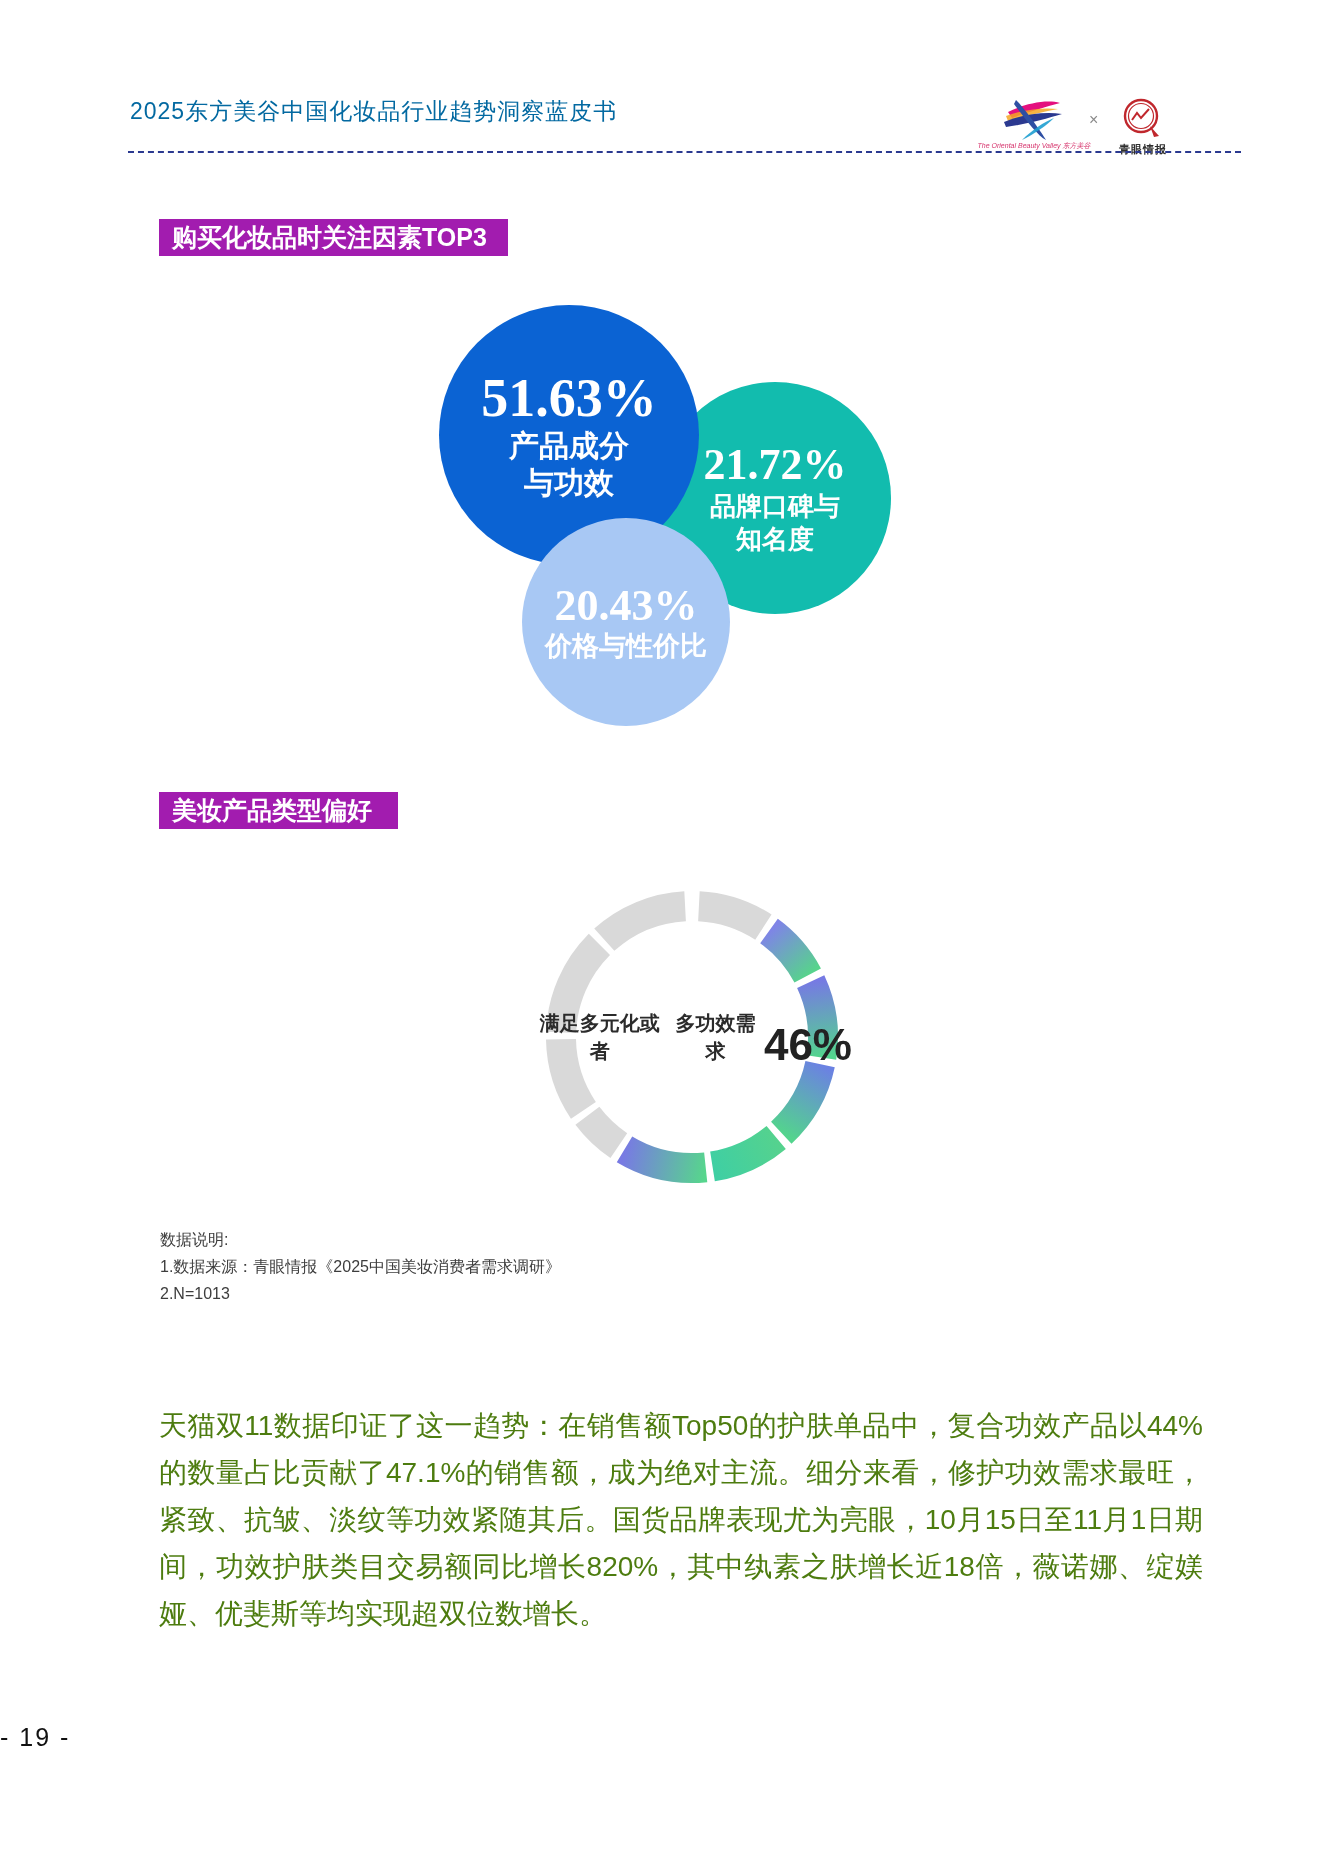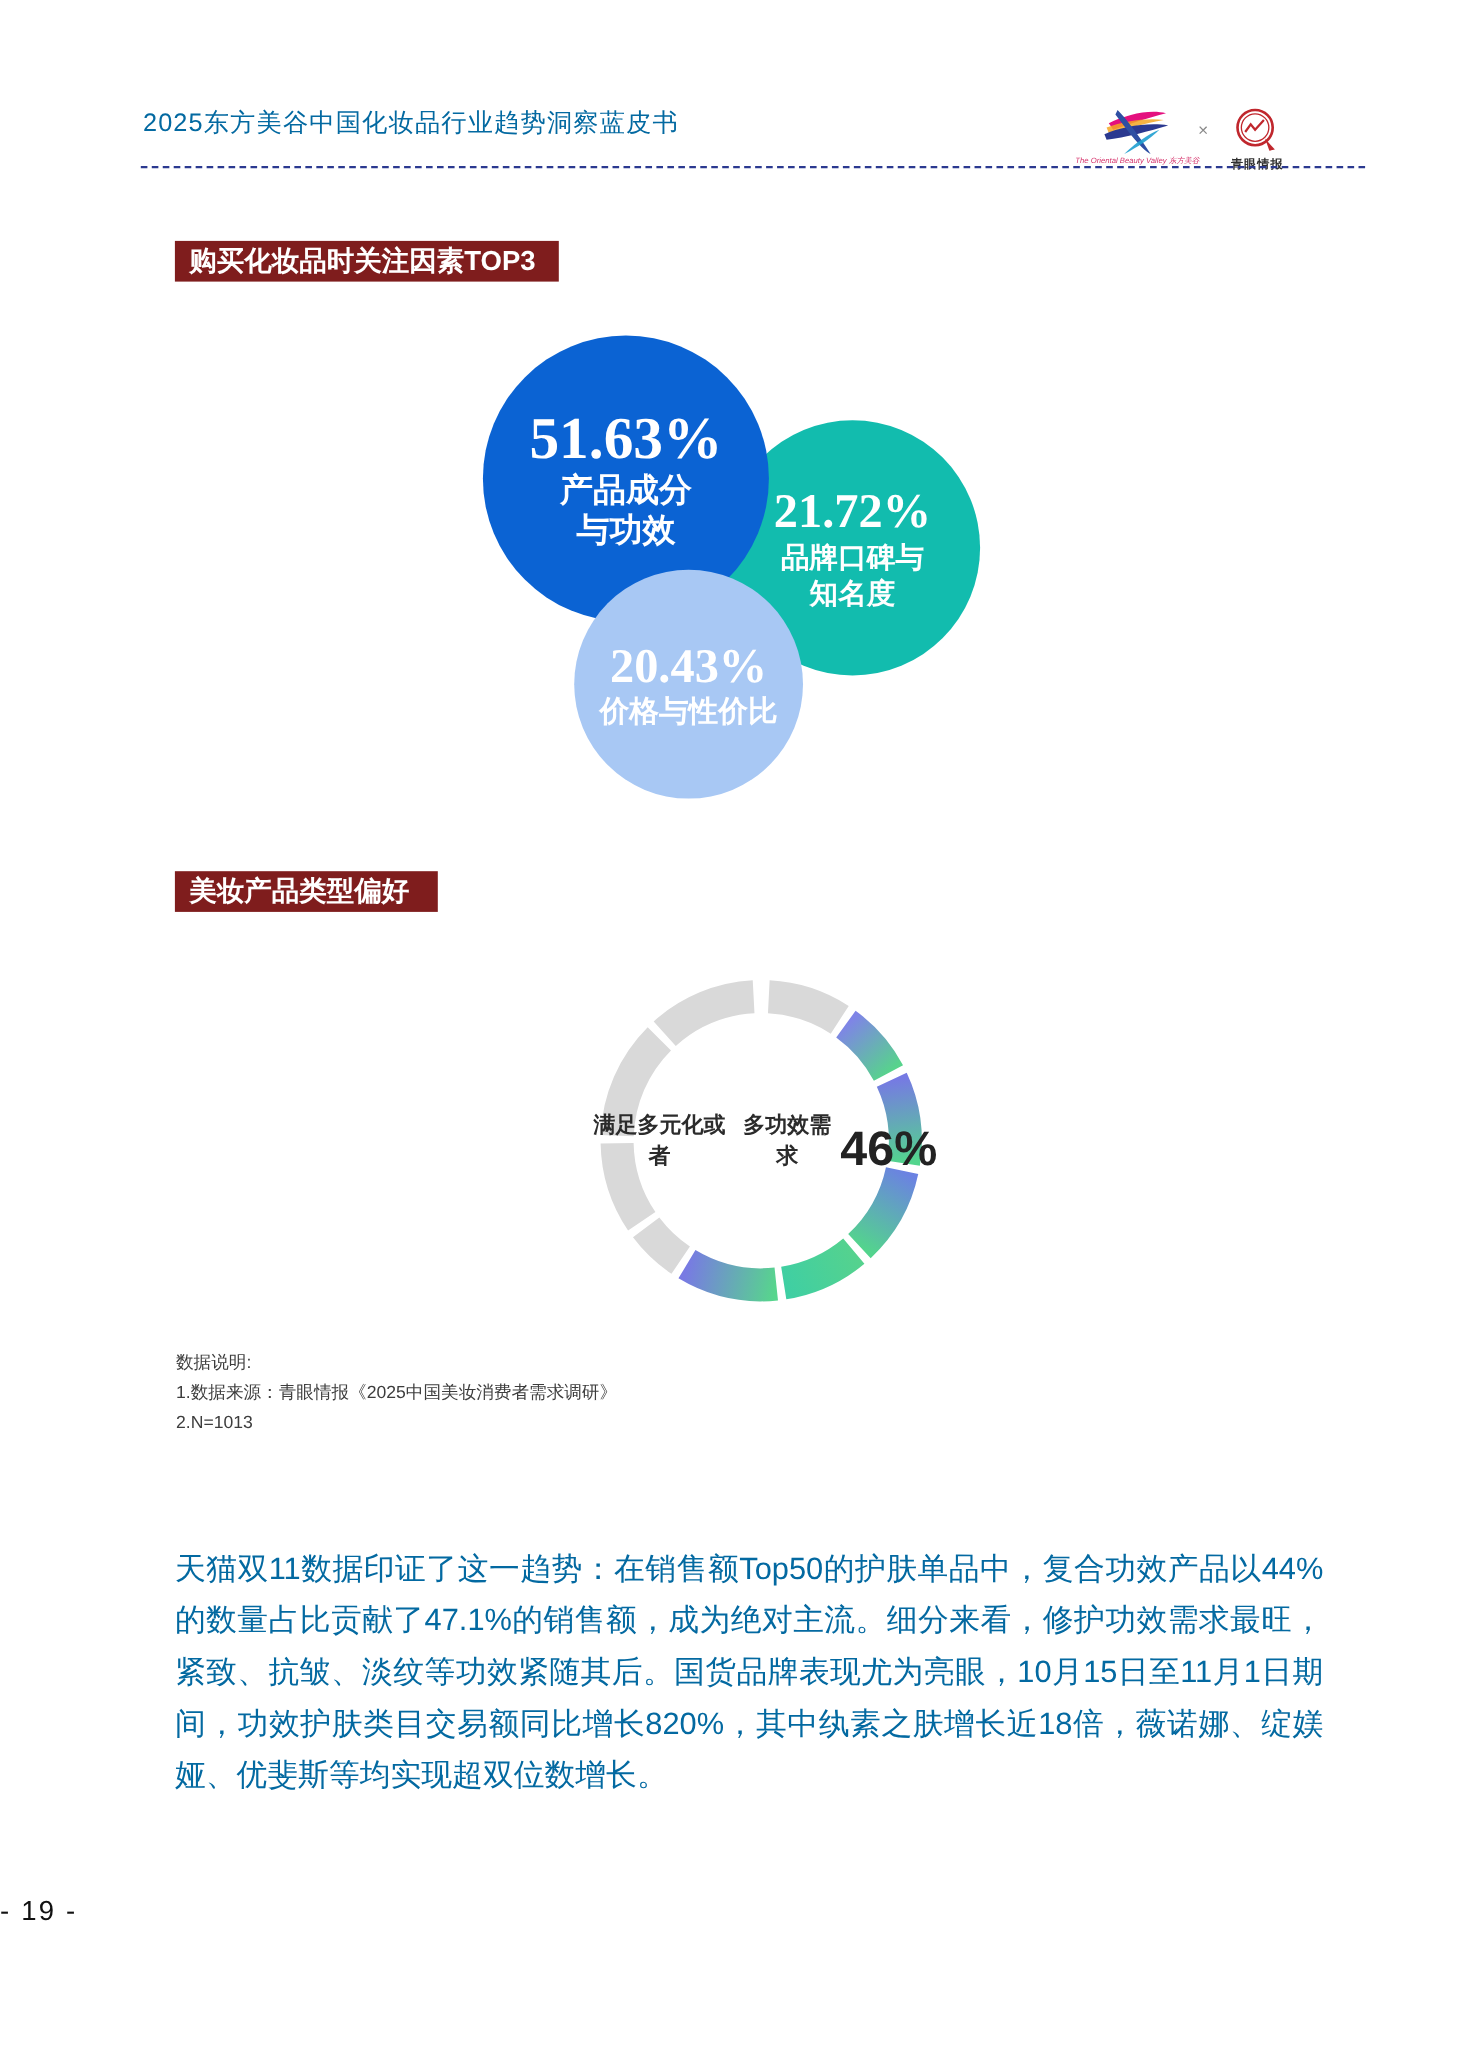--- a/index.html
+++ b/index.html
@@ -30,21 +30,21 @@
     font-size:11px;font-weight:bold;color:#2f2f2f;letter-spacing:1px;text-align:center;
     white-space:nowrap;
   }
   .dashed-line{
     left:128px;top:151px;width:1113px;height:0;
     border-top:2px dashed #2b3990;
   }
 
   
   .section-bar{
-    background:#7f1d1d;color:#ffffff;
+    background:#a21caf;color:#ffffff;
     font-size:25px;font-weight:bold;
     height:37px;line-height:37px;
     padding:0 13px;box-sizing:border-box;
     white-space:nowrap;
   }
   .sec1-bar{left:159px;top:219px;width:349px;}
   .sec2-bar{left:159px;top:792px;width:239px;}
 
   
   .bubble{
@@ -73,21 +73,21 @@
   .donut-center .l{font-size:20px;line-height:28px;font-weight:bold;}
   .donut-center .v{font-size:44px;font-weight:600;margin-top:16px;color:#222222;}
 
   
   .notes{left:160px;top:1226px;font-size:16px;color:#3d3d3d;line-height:27px;}
   .notes div{white-space:nowrap;}
 
   
   .body-par{
     left:159px;top:1402px;width:1044px;
-    font-size:28px;line-height:47px;color:#0369a1;
+    font-size:28px;line-height:47px;color:#4d7c0f;
     text-align:justify;
   }
 
   
   .page-num{left:0;top:1723px;width:1098px;text-align:left;font-size:25px;color:#111111;letter-spacing:2px;}
 </style>
 </head>
 <body>
 
 <div class="abs header-title">2025东方美谷中国化妆品行业趋势洞察蓝皮书</div>

